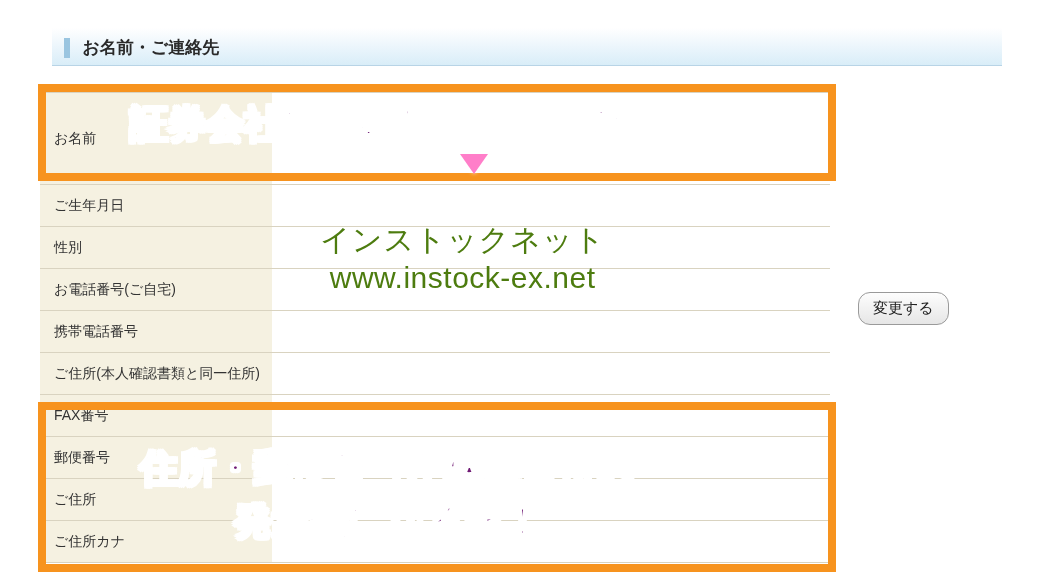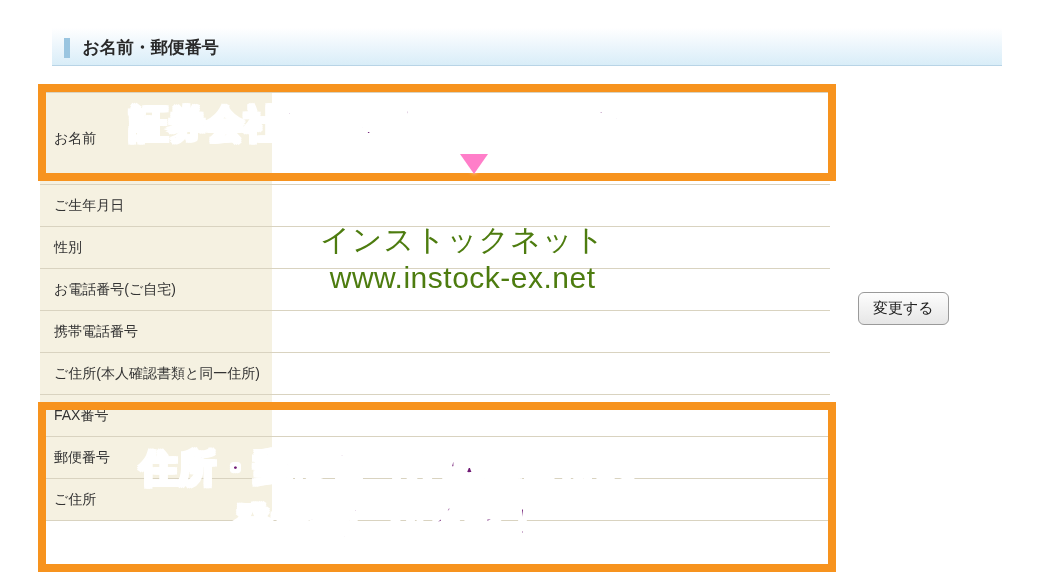--- a/index.html
+++ b/index.html
@@ -66,21 +66,21 @@
     padding-left: 28px;
     padding-top: 200px;
   }
   .change-btn {
     background: linear-gradient(to bottom, #fdfdfd, #e6e6e6);
     border: 1px solid #9a9a9a;
     padding: 6px 14px;
     font-size: 15px;
     color: #222;
     cursor: pointer;
-    border-radius: 6px;
+    border-radius: 12px;
   }
 
   .watermark {
     position: absolute;
     left: 320px;
     top: 220px;
     text-align: center;
     color: #4d7c0f;
     font-family: Arial, sans-serif;
     pointer-events: none;
@@ -123,21 +123,21 @@
     left: 460px; top: 154px;
     filter: drop-shadow(0 0 2px #fff);
     pointer-events: none;
   }
 </style>
 </head>
 <body>
 
 <div class="section-header">
   <span class="marker"></span>
-  <span class="title">お名前・郵便番号</span>
+  <span class="title">お名前・ご連絡先</span>
 </div>
 
 <div class="content-wrap">
   <table class="form-table">
     <tbody>
         <tr class="row-tall">
       <th>お名前</th>
       <td></td>
     </tr>
     <tr class="row-norm">
@@ -165,20 +165,24 @@
       <td></td>
     </tr>
     <tr class="row-norm">
       <th>郵便番号</th>
       <td></td>
     </tr>
     <tr class="row-norm">
       <th>ご住所</th>
       <td></td>
     </tr>
+    <tr class="row-norm">
+      <th>ご住所カナ</th>
+      <td></td>
+    </tr>
   </tbody>
     </table>
 
   <div class="right-col">
     <button class="change-btn">変更する</button>
   </div>
 </div>
 
 <div class="watermark">
   <div class="wm1">インストックネット</div>

